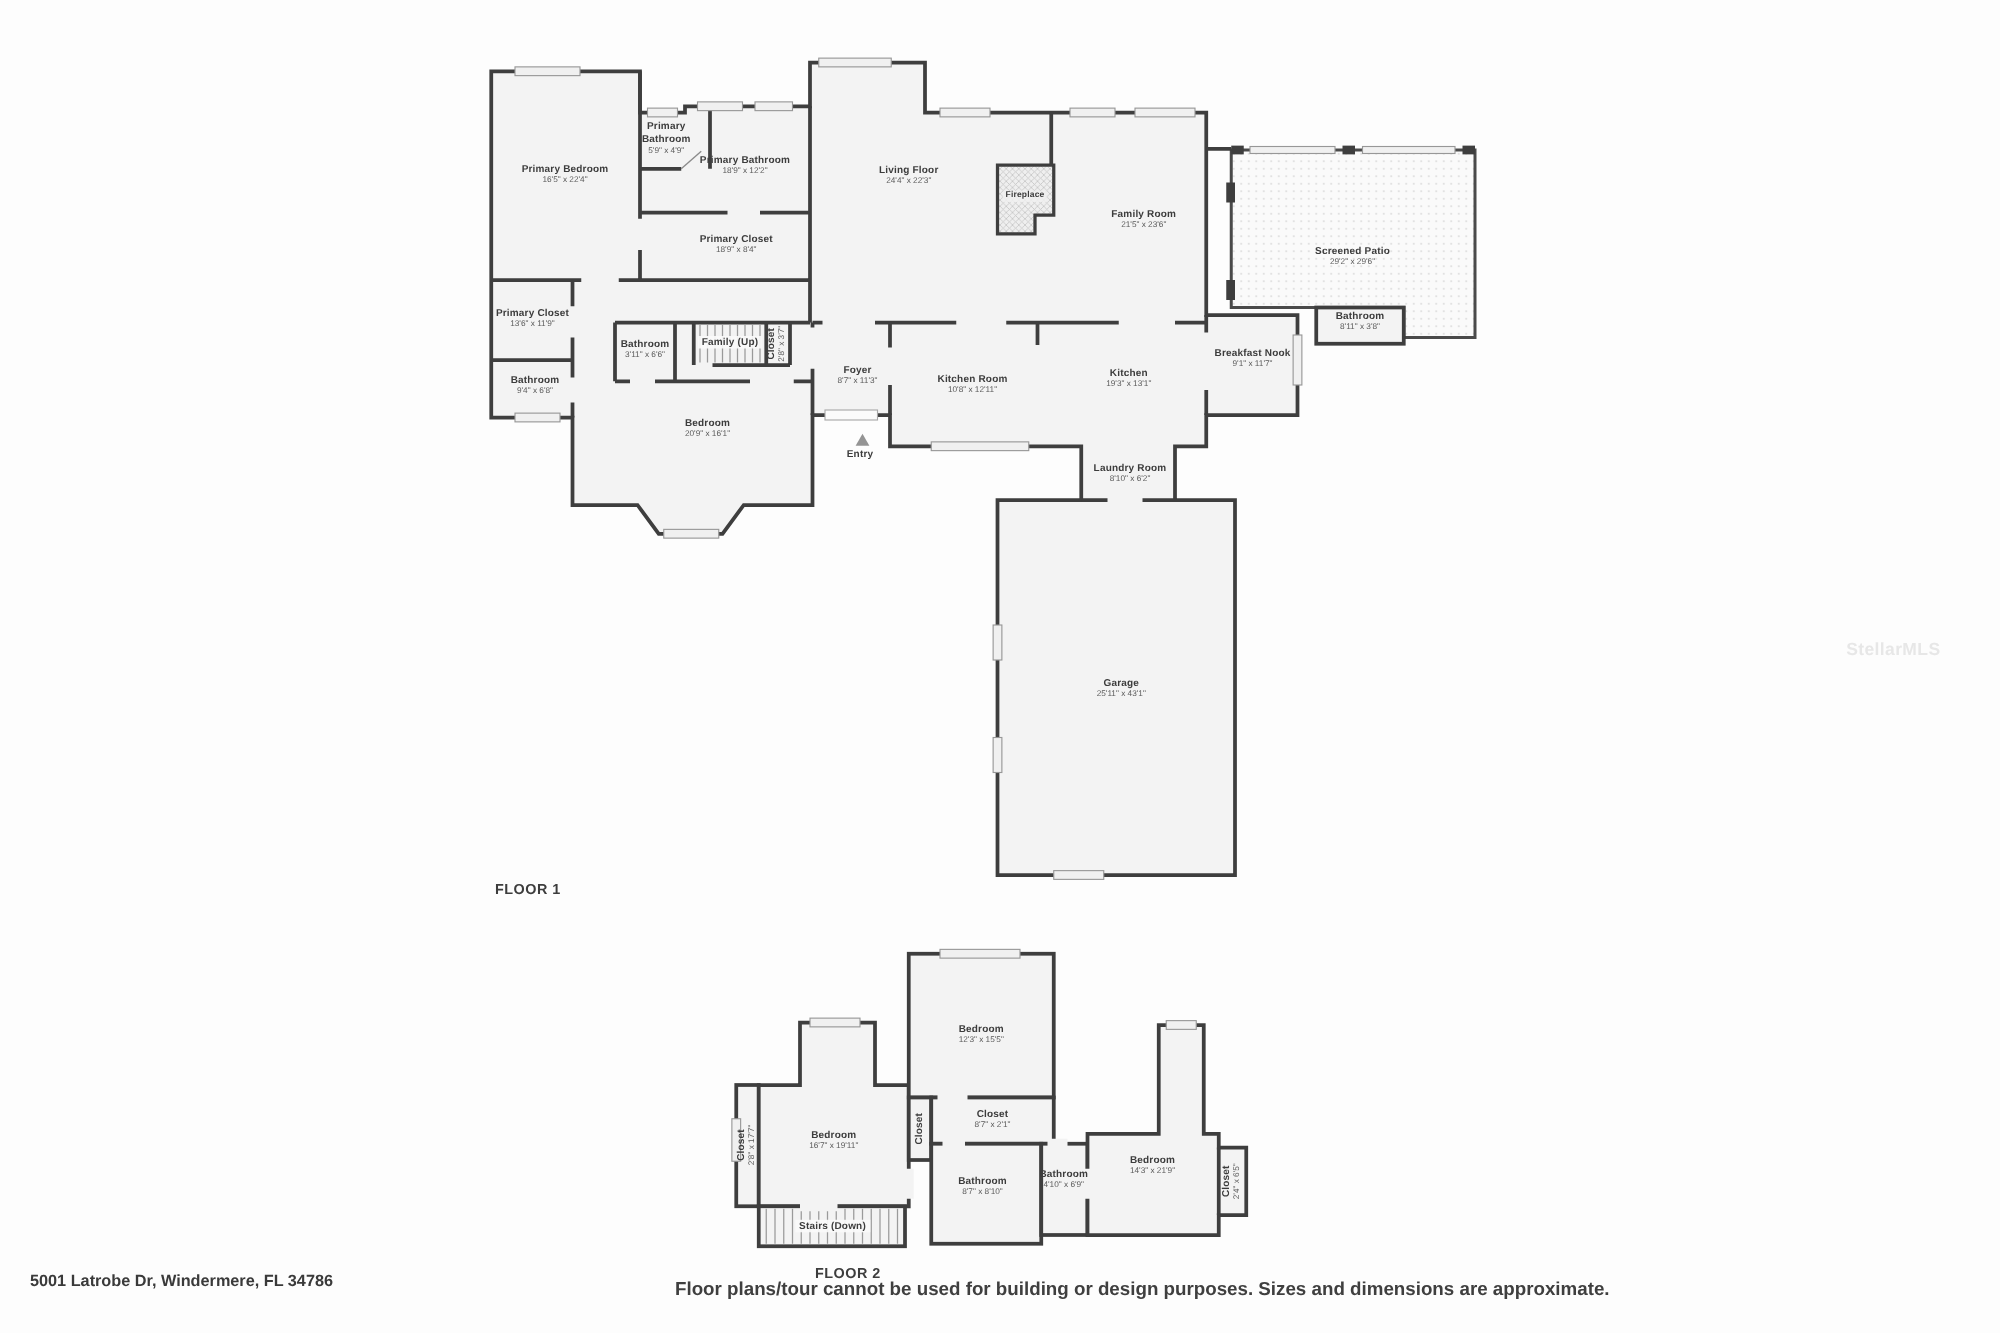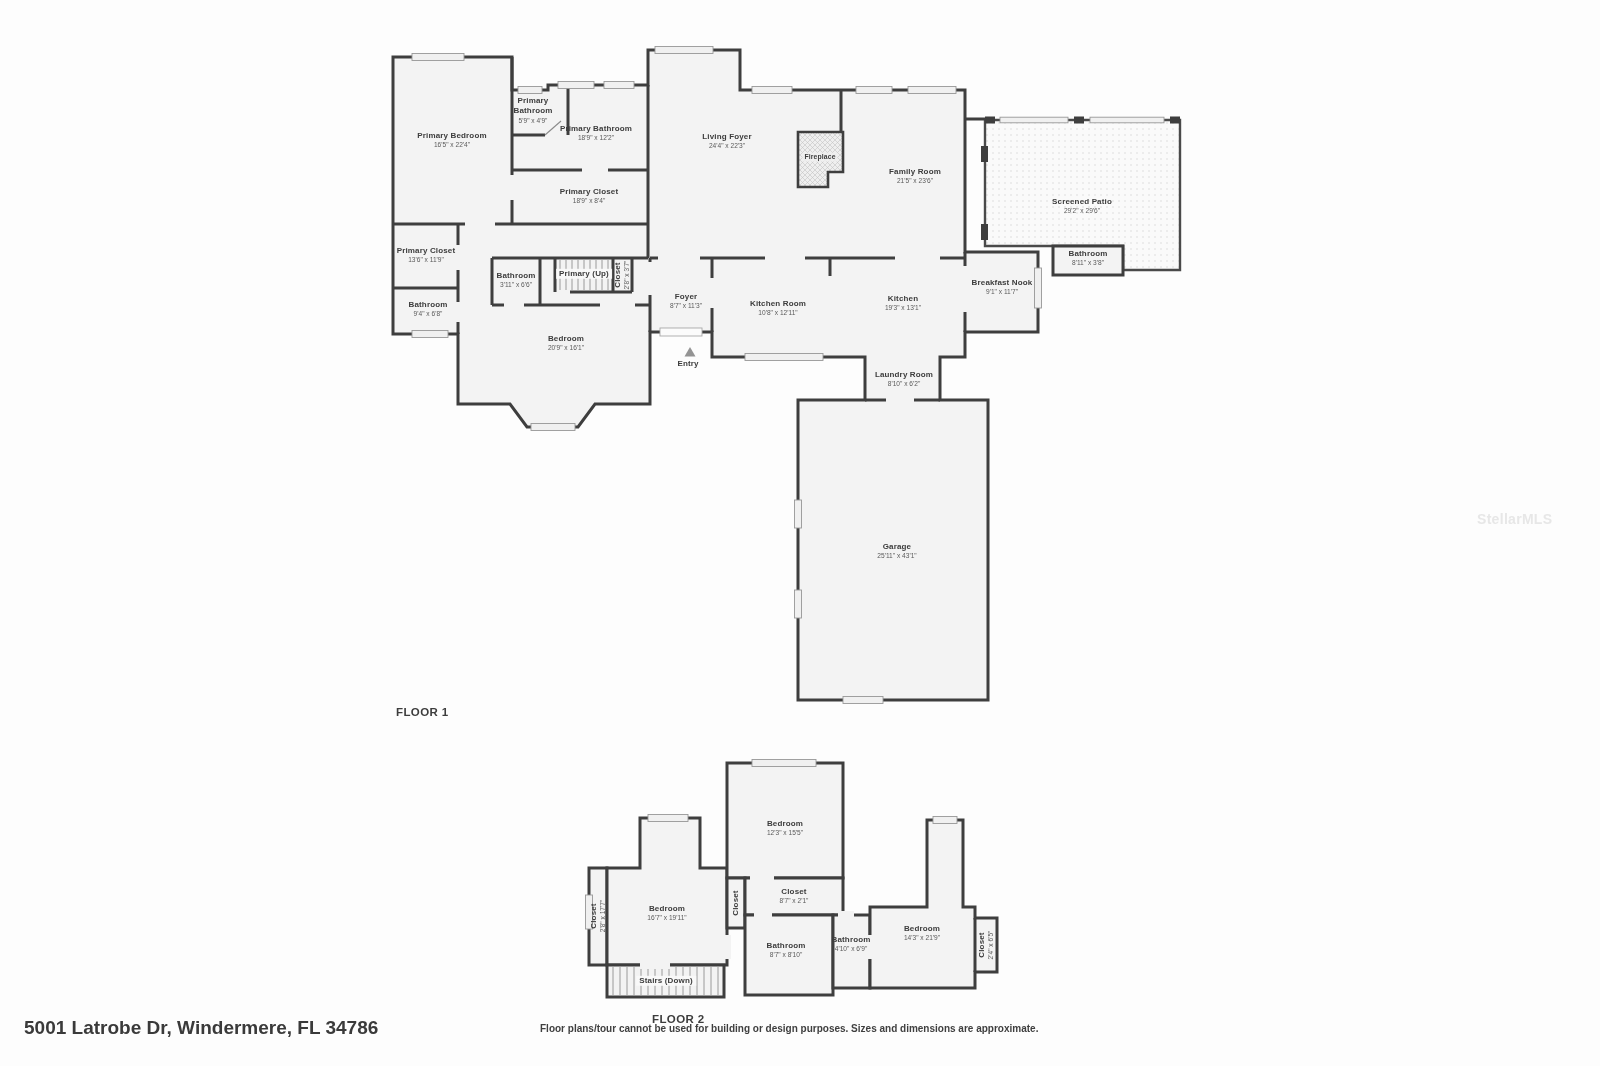--- a/index.html
+++ b/index.html
@@ -24,22 +24,22 @@
   .room-label .nm{display:block;font-size:8px;font-weight:700;color:#3c3c3c;letter-spacing:.15px;}
   .room-label .dm{display:block;font-size:6.6px;font-weight:400;color:#5a5a5a;}
   .room-label.rot{transform:translate(-50%,-50%) rotate(-90deg);}
   .room-label.wrap{white-space:normal;width:48px;}
   .room-label.bg{background:rgba(250,250,250,.92);padding:0 3px;}
   .room-label.tiny .nm{font-size:6.8px;background:rgba(240,240,240,.85);padding:0 2px;}
 
   .floor-caption{position:absolute;font-size:11.5px;font-weight:700;color:#3d3d3d;letter-spacing:.4px;}
   #floor1-caption{left:396px;top:706px;}
   #floor2-caption{left:606px;top:1013px;padding-left:46px;}
-  .address{position:absolute;left:24px;top:1017px;font-size:19px;font-weight:700;color:#3a3a3a;text-align:center;}
-  .disclaimer{position:absolute;left:540px;top:1023px;font-size:10px;font-weight:700;color:#3f3f3f;}
+  .address{position:absolute;left:24px;top:1017px;font-size:13px;font-weight:700;color:#3a3a3a;text-align:center;}
+  .disclaimer{position:absolute;left:540px;top:1023px;font-size:15px;font-weight:700;color:#3f3f3f;}
   .watermark{position:absolute;left:1477px;top:511px;font-size:14px;font-weight:600;color:#e7e7e7;letter-spacing:.3px;}
 </style>
 </head>
 <body>
 
 <div class="canvas">
 
   <svg width="1600" height="1066" viewBox="0 0 1600 1066">
     <defs>
       <pattern id="dots" width="6" height="6" patternUnits="userSpaceOnUse">
@@ -175,21 +175,21 @@
       </div>
       <div class="room-label" style="left: 426px; top: 255px;">
         <span class="nm">Primary Closet</span>
         <span class="dm">13'6" x 11'9"</span>
       </div>
       <div class="room-label" style="left: 516px; top: 280px;">
         <span class="nm">Bathroom</span>
         <span class="dm">3'11" x 6'6"</span>
       </div>
       <div class="room-label bg" style="left: 584px; top: 274px;">
-        <span class="nm">Primary (Up)</span>
+        <span class="nm">Family (Up)</span>
       </div>
       <div class="room-label rot" style="left: 622px; top: 275px;">
         <span class="nm">Closet</span>
         <span class="dm">2'8" x 3'7"</span>
       </div>
       <div class="room-label" style="left: 428px; top: 309px;">
         <span class="nm">Bathroom</span>
         <span class="dm">9'4" x 6'8"</span>
       </div>
       <div class="room-label" style="left: 566px; top: 343px;">
@@ -197,21 +197,21 @@
         <span class="dm">20'9" x 16'1"</span>
       </div>
       <div class="room-label" style="left: 686px; top: 301px;">
         <span class="nm">Foyer</span>
         <span class="dm">8'7" x 11'3"</span>
       </div>
       <div class="room-label" style="left: 688px; top: 364px;">
         <span class="nm">Entry</span>
       </div>
       <div class="room-label" style="left: 727px; top: 141px;">
-        <span class="nm">Living Foyer</span>
+        <span class="nm">Living Floor</span>
         <span class="dm">24'4" x 22'3"</span>
       </div>
       <div class="room-label tiny" style="left: 820px; top: 157px;">
         <span class="nm">Fireplace</span>
       </div>
       <div class="room-label" style="left: 915px; top: 176px;">
         <span class="nm">Family Room</span>
         <span class="dm">21'5" x 23'6"</span>
       </div>
       <div class="room-label" style="left: 778px; top: 308px;">

